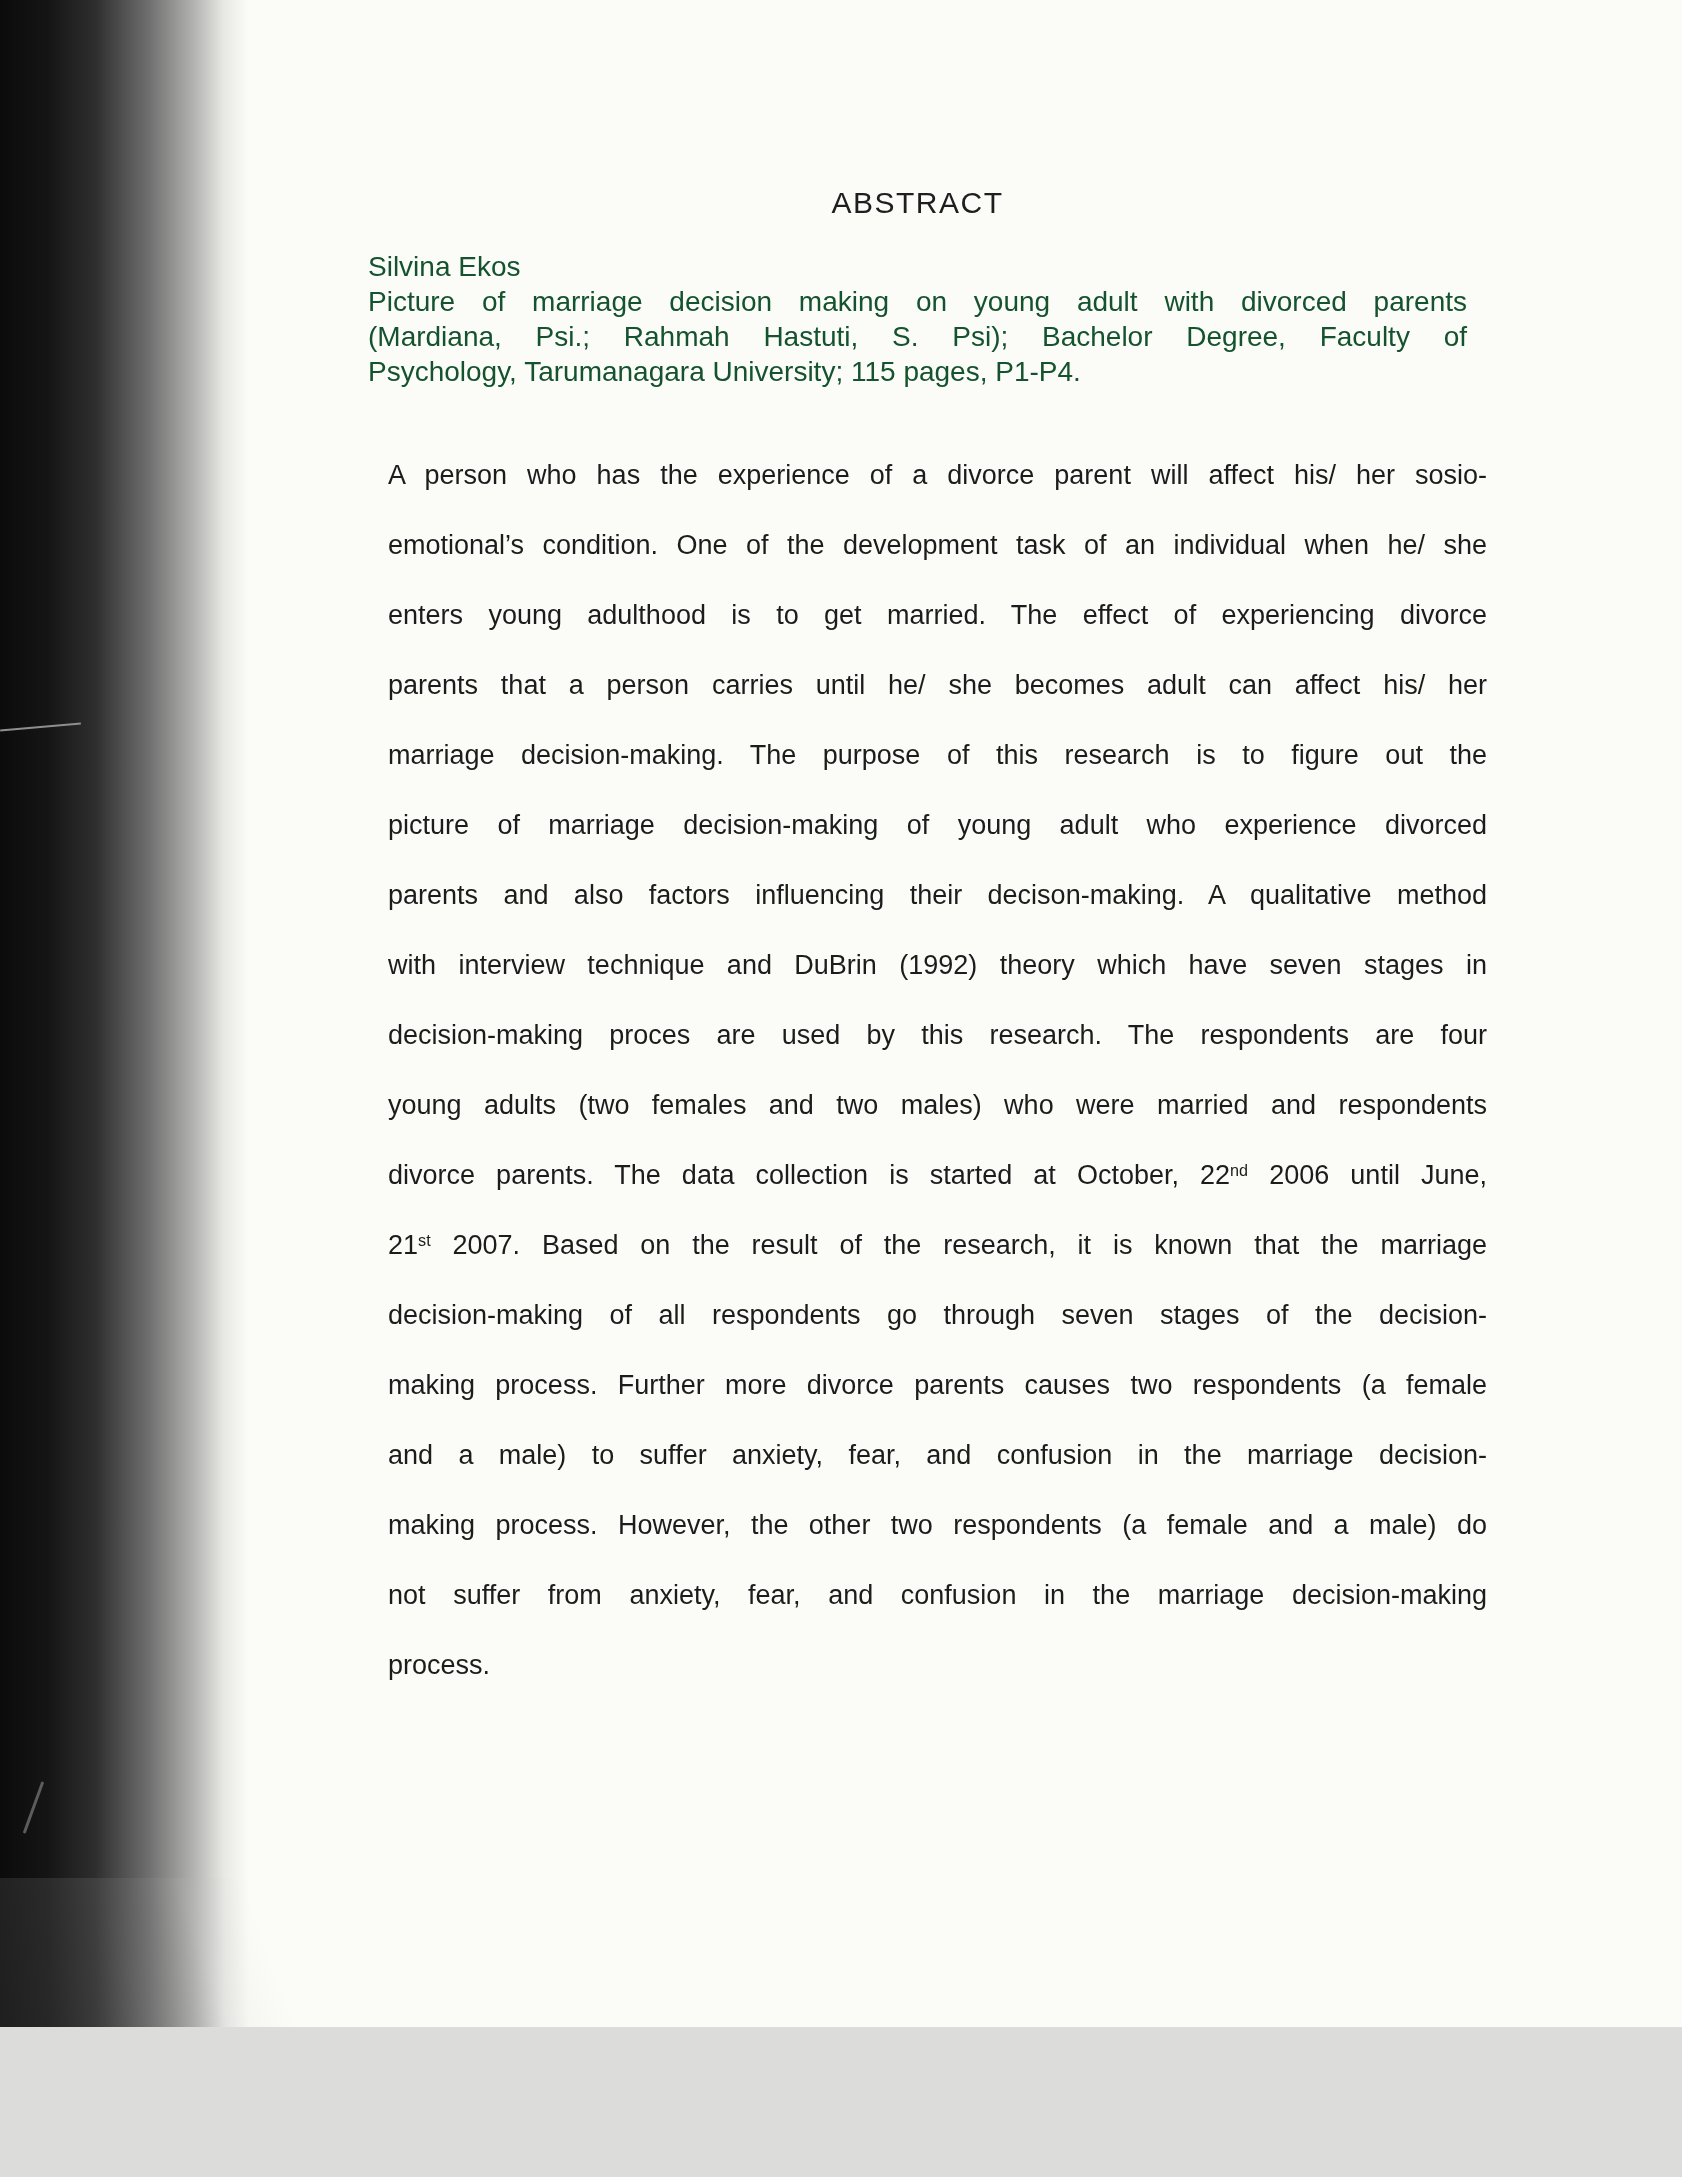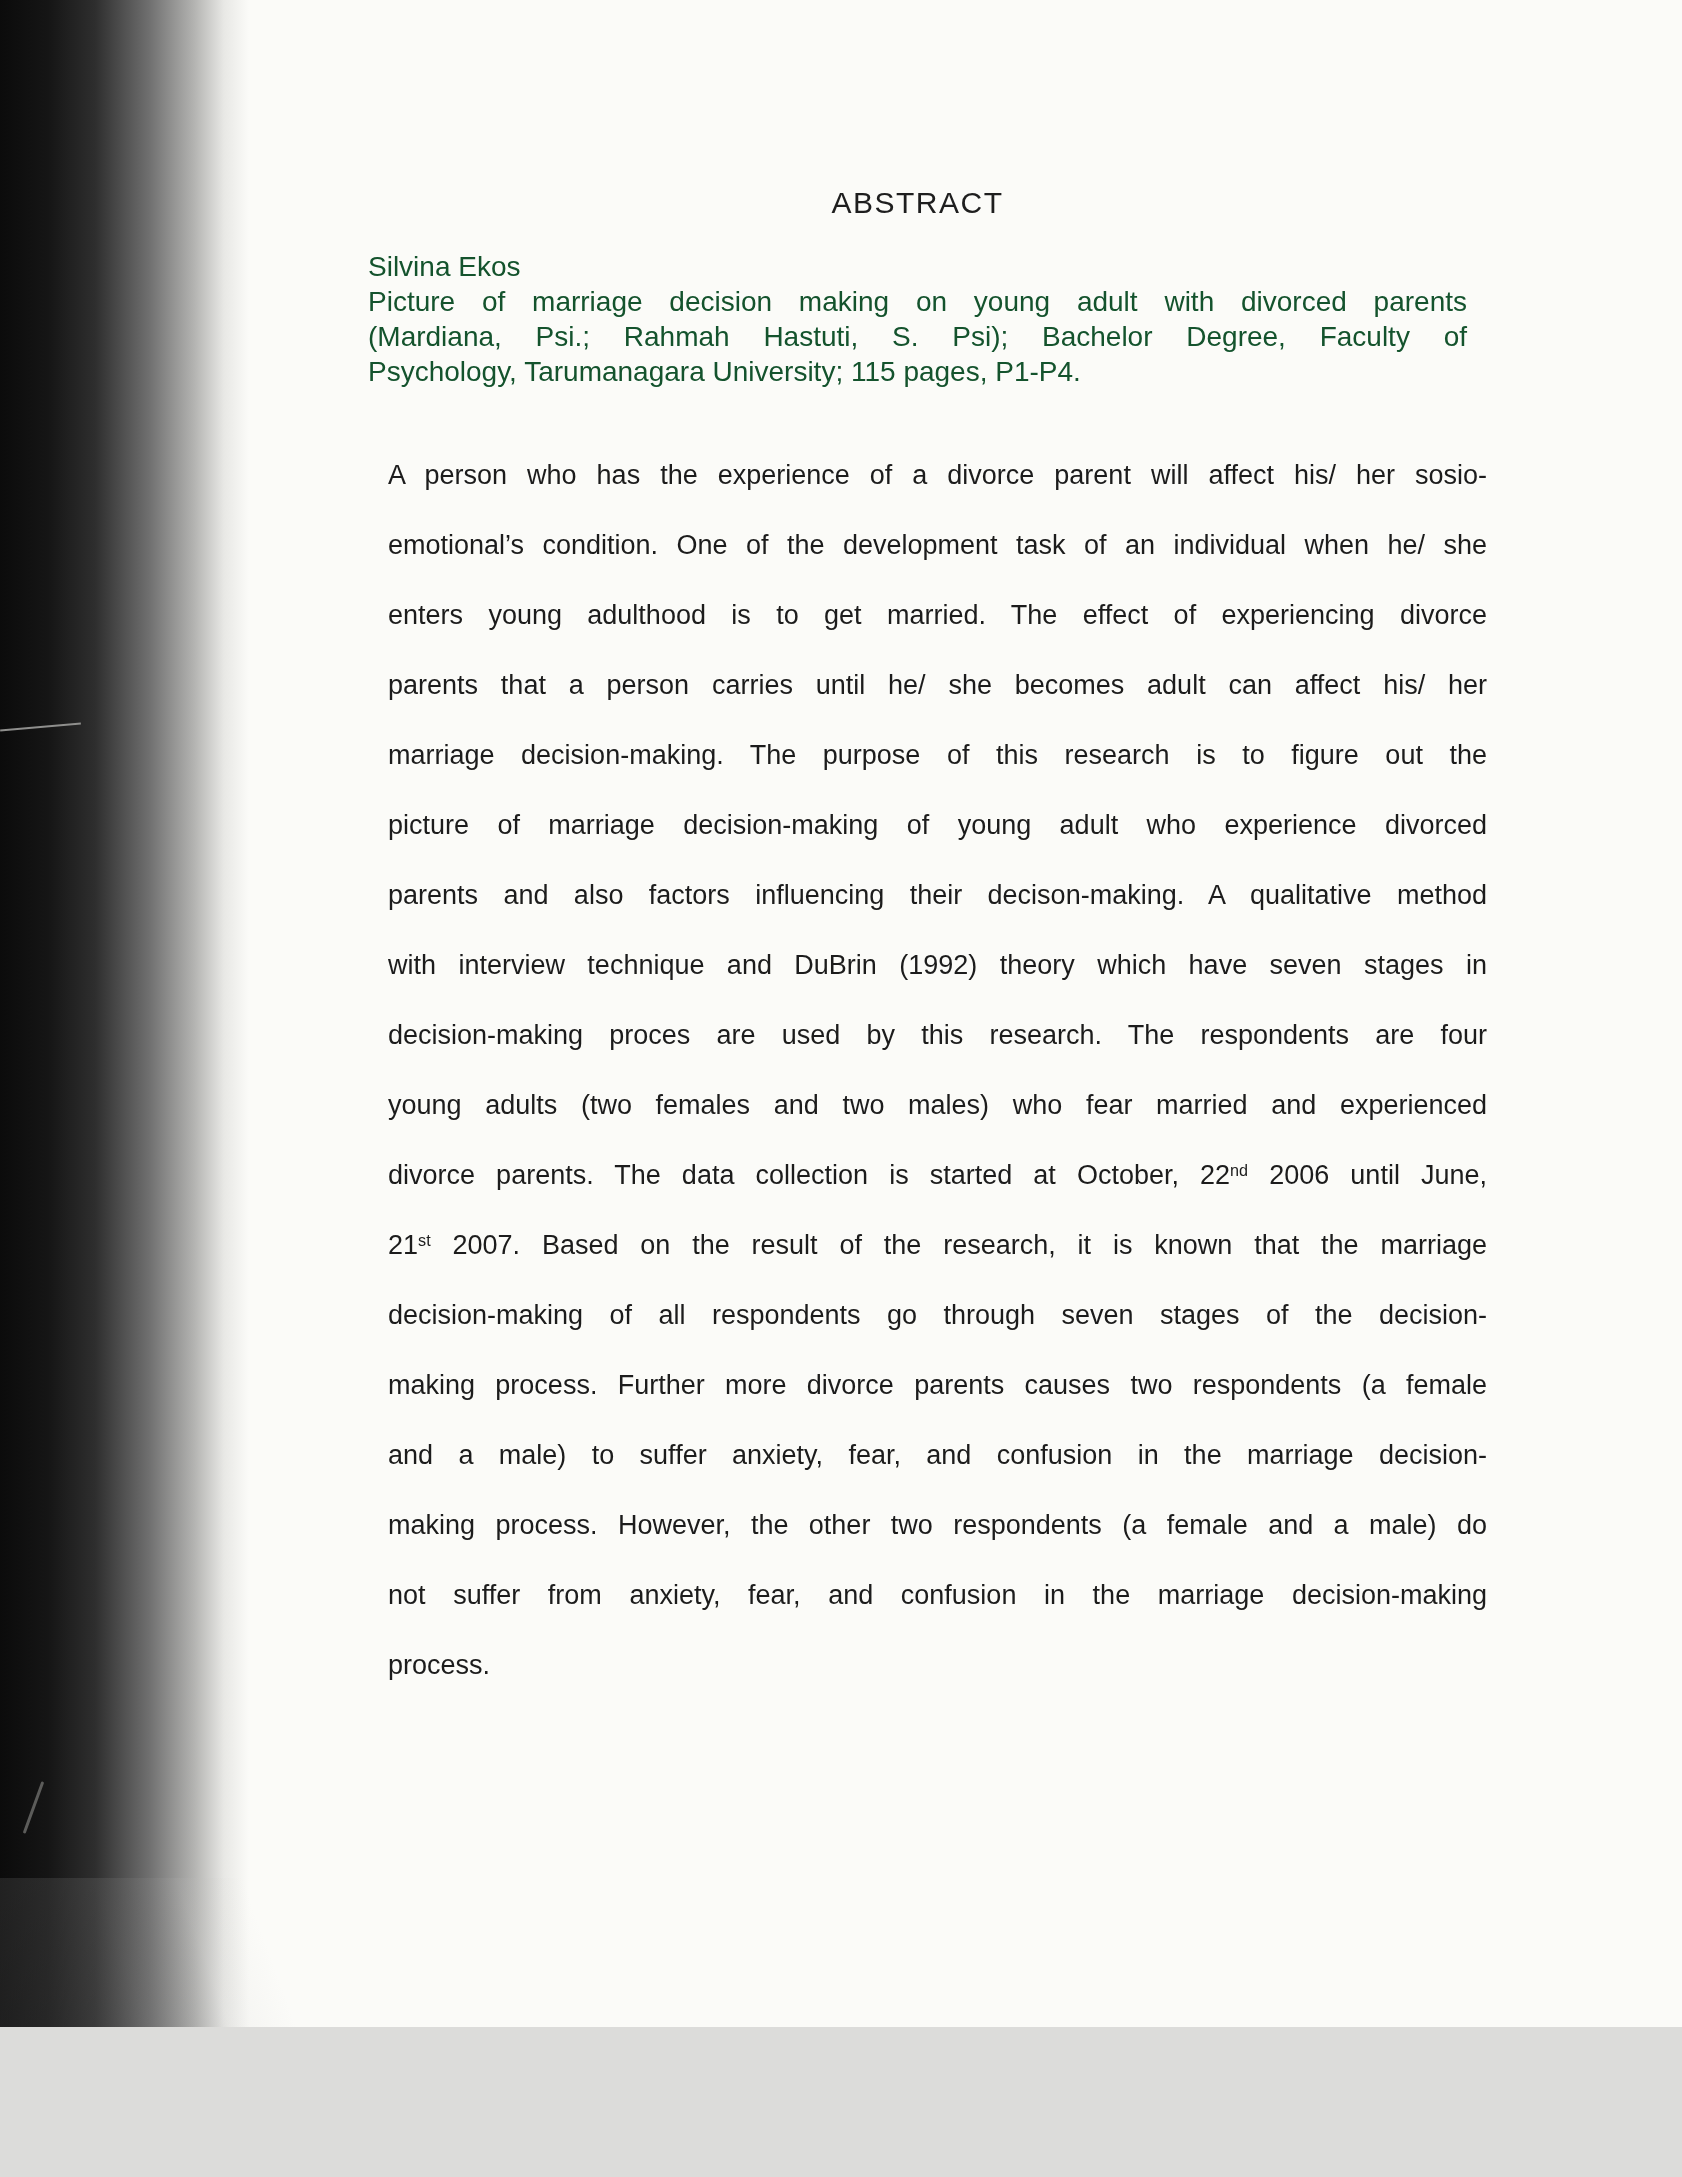--- a/index.html
+++ b/index.html
@@ -115,21 +115,21 @@
   <div class="body-block" id="body-lines">
       <div class="bline">A person who has the experience of a divorce parent will affect his/ her sosio-</div>
       <div class="bline">emotional’s condition. One of the development task of an individual when he/ she</div>
       <div class="bline">enters young adulthood is to get married. The effect of experiencing divorce</div>
       <div class="bline">parents that a person carries until he/ she becomes adult can affect his/ her</div>
       <div class="bline">marriage decision-making. The purpose of this research is to figure out the</div>
       <div class="bline">picture of marriage decision-making of young adult who experience divorced</div>
       <div class="bline">parents and also factors influencing their decison-making. A qualitative method</div>
       <div class="bline">with interview technique and DuBrin (1992) theory which have seven stages in</div>
       <div class="bline">decision-making proces are used by this research. The respondents are four</div>
-      <div class="bline">young adults (two females and two males) who fear married and experienced</div>
+      <div class="bline">young adults (two females and two males) who were married and respondents</div>
       <div class="bline">divorce parents. The data collection is started at October, 22<span class="sup">nd</span> 2006 until June,</div>
       <div class="bline">21<span class="sup">st</span> 2007. Based on the result of the research, it is known that the marriage</div>
       <div class="bline">decision-making of all respondents go through seven stages of the decision-</div>
       <div class="bline">making process. Further more divorce parents causes two respondents (a female</div>
       <div class="bline">and a male) to suffer anxiety, fear, and confusion in the marriage decision-</div>
       <div class="bline">making process. However, the other two respondents (a female and a male) do</div>
       <div class="bline">not suffer from anxiety, fear, and confusion in the marriage decision-making</div>
       <div class="bline last">process.</div>
     </div>
 

